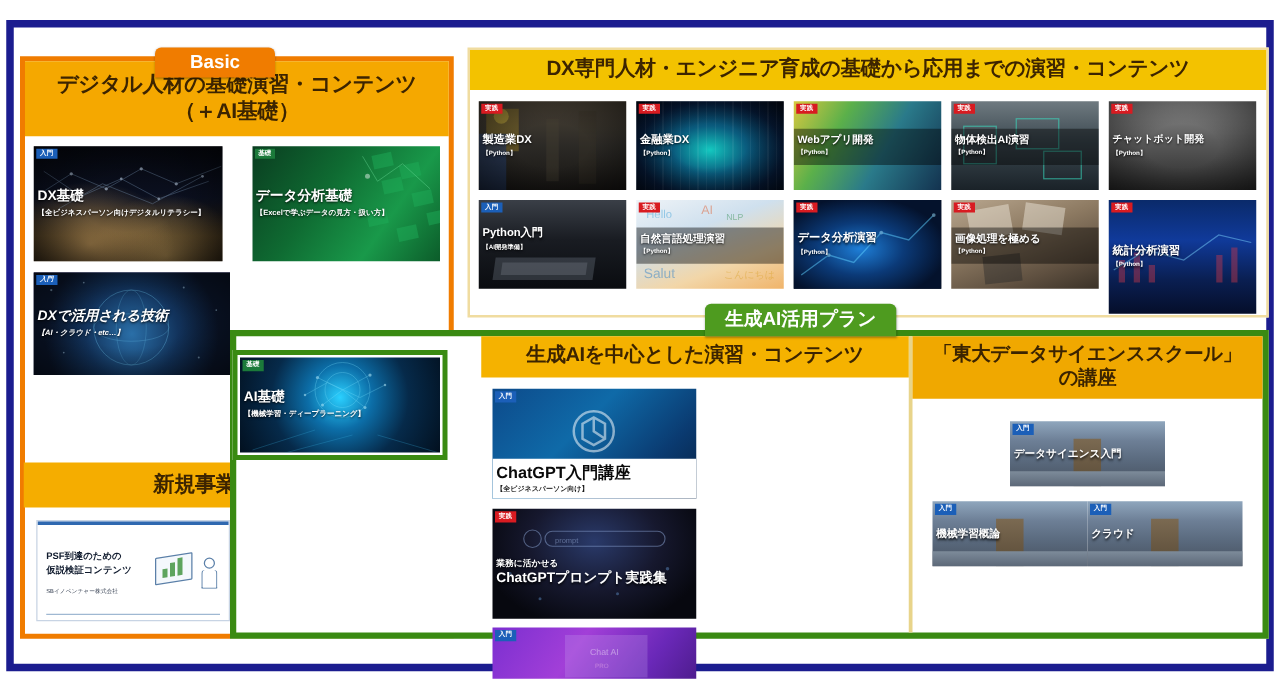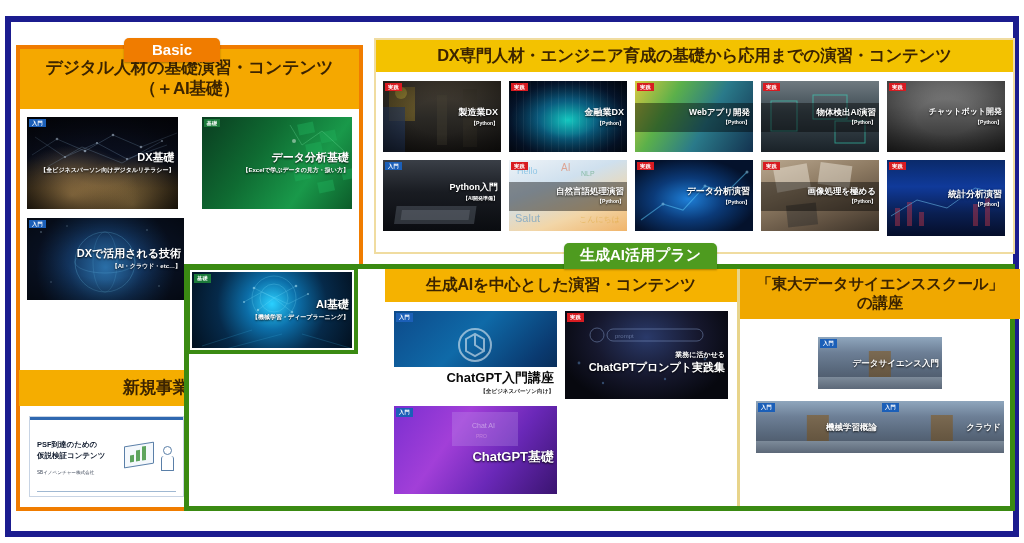--- a/index.html
+++ b/index.html
@@ -89,46 +89,46 @@
     position:absolute; left:564px; top:243px; z-index:35;
     background:#4e9b1f; color:#ffffff; font-weight:bold; font-size:15px;
     padding:3px 16px 4px; border-radius:5px 5px 0 0;
     box-shadow:0 1px 2px rgba(0,0,0,.3);
   }
   .genai-cols{ display:flex; height:100%; }
   .genai-left{ width:357px; border-right:3px solid #e8d48a; margin-left:196px; }
   .genai-right{ flex:1; }
   .genai-head{ background:#f5b200; font-size:16px; padding:6px 4px 7px; }
   .genai-body{ padding:9px 9px 0; display:flex; flex-direction:column; gap:7px; }
-  .genai-row{ display:flex; gap:8px; }
+  .genai-row{ display:flex; gap:8px;flex-direction:column; }
 
   .todai-head{ background:#f0a800; font-size:15.5px; padding:5px 6px 6px; line-height:1.25; }
   .todai-body{ padding:18px 14px 0; }
   .todai-r1{ display:flex; justify-content:center; }
   .todai-r2{ display:flex; justify-content:space-between; margin-top:12px; padding:0 2px; }
 
   
   .ai-kiso-wrap{
-    position:absolute; left:186px; top:266px; width:172px; height:88px;
+    position:absolute; left:186px; top:280px; width:172px; height:88px;
     border:4px solid #3a8a12; background:#ffffff; z-index:20; padding:2px;
   }
 
   
   .card{ position:relative; overflow:hidden; background:#111; }
   .card .badge{
     position:absolute; left:2px; top:2px; z-index:4;
     font-size:5.2px; font-weight:bold; color:#fff;
     padding:1px 3px; line-height:1.3; letter-spacing:.2px;
   }
   .badge.nyumon{ background:#1b5fb8; }
   .badge.kiso{ background:#1b7a3a; }
   .badge.jissen{ background:#d81b21; }
   .card .cap{
     position:absolute; left:0; right:0; top:50%; transform:translateY(-50%);
-    z-index:3; text-align:right; color:#ffffff; padding:0 3px;
+    z-index:3; text-align:left; color:#ffffff; padding:0 3px;
   }
   .card .cap .t{ font-size:11px; font-weight:bold; line-height:1.2;
     text-shadow:0 1px 2px rgba(0,0,0,.9); }
   .card .cap .s{ font-size:6px; font-weight:bold; margin-top:2px;
     text-shadow:0 1px 2px rgba(0,0,0,.9); }
 
   
   .art-night{ background:
       radial-gradient(ellipse at 30% 85%, rgba(190,150,90,.75), transparent 45%),
       radial-gradient(ellipse at 70% 95%, rgba(210,170,100,.6), transparent 40%),
@@ -249,21 +249,21 @@
             </svg>
           </div>
           <div class="badge kiso">基礎</div>
           <div class="cap">
             <div class="t">データ分析基礎</div>
             <div class="s">【Excelで学ぶデータの見方・扱い方】</div>
           </div>
         </div>
       </div>
 
-      <div style="display:flex;gap:9px;margin-top:9px;">
+      <div style="display:flex;gap:9px;margin-top:9px;font-style:italic;">
         <div class="card art-space" style="width:157px;height:82px;">
           <div class="net-lines">
             <svg width="157" height="82" viewBox="0 0 157 82">
               <circle cx="78" cy="44" r="30" fill="none" stroke="#6fc8f0" stroke-width="0.6" opacity="0.8"></circle>
               <ellipse cx="78" cy="44" rx="30" ry="11" fill="none" stroke="#6fc8f0" stroke-width="0.5" opacity="0.7"></ellipse>
               <ellipse cx="78" cy="44" rx="12" ry="30" fill="none" stroke="#6fc8f0" stroke-width="0.5" opacity="0.6"></ellipse>
               <g fill="#bfe6ff" opacity="0.9">
                 <circle cx="14" cy="14" r="0.9"></circle>
                   <circle cx="40" cy="8" r="0.7"></circle>
                 <circle cx="120" cy="12" r="0.8"></circle>
@@ -468,21 +468,21 @@
             </svg>
           </div>
           <div class="dark-band"></div>
           <div class="badge jissen">実践</div>
           <div class="cap">
             <div class="t" style="font-size:8.5px;">画像処理を極める</div>
             <div class="s" style="font-size:5px;">【Python】</div>
           </div>
         </div>
 
-        <div class="card art-stats" style="width:118px;height:76px;">
+        <div class="card art-stats" style="width:118px;height:91px;">
           <div class="net-lines">
             <svg width="118" height="71" viewBox="0 0 118 71">
               <g fill="#d83a4a" opacity="0.75">
                 <rect x="8" y="48" width="5" height="18"></rect>
                   <rect x="20" y="42" width="5" height="24"></rect>
                 <rect x="32" y="52" width="5" height="14"></rect>
                   <rect x="86" y="44" width="5" height="22"></rect>
                 <rect x="98" y="38" width="5" height="28"></rect>
               </g>
               <path d="M4 56 L30 40 L60 48 L88 28 L114 34" fill="none" stroke="#7fd8ff" stroke-width="1" opacity="0.85"></path>

